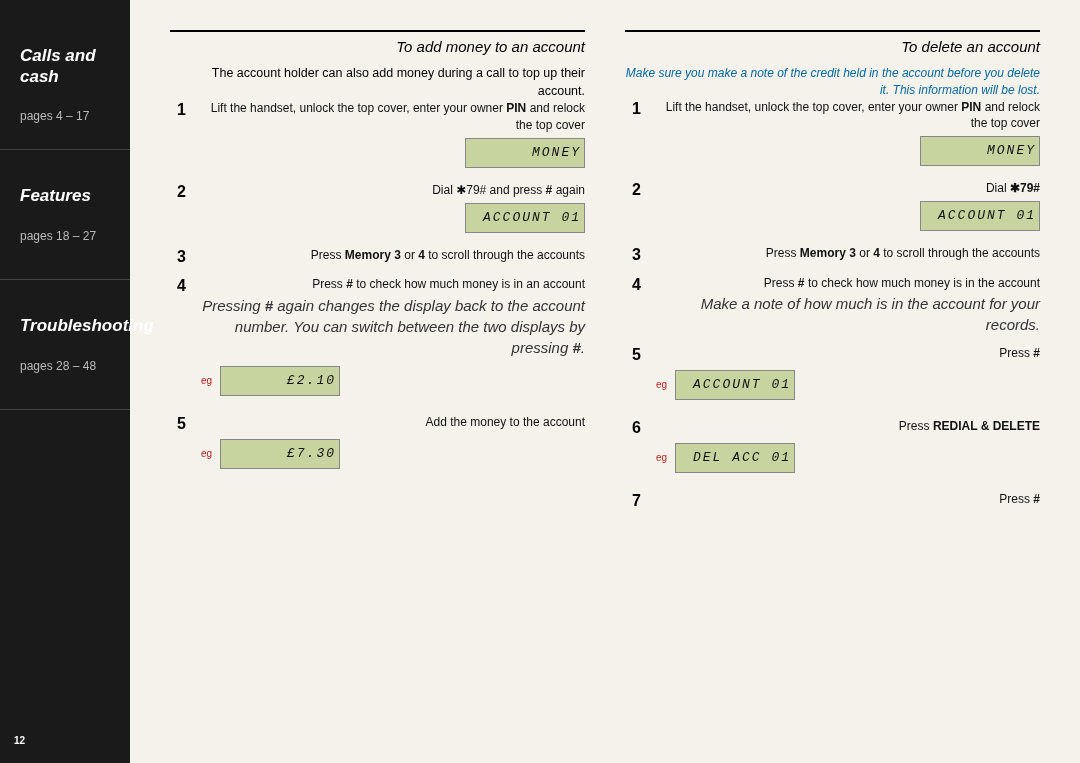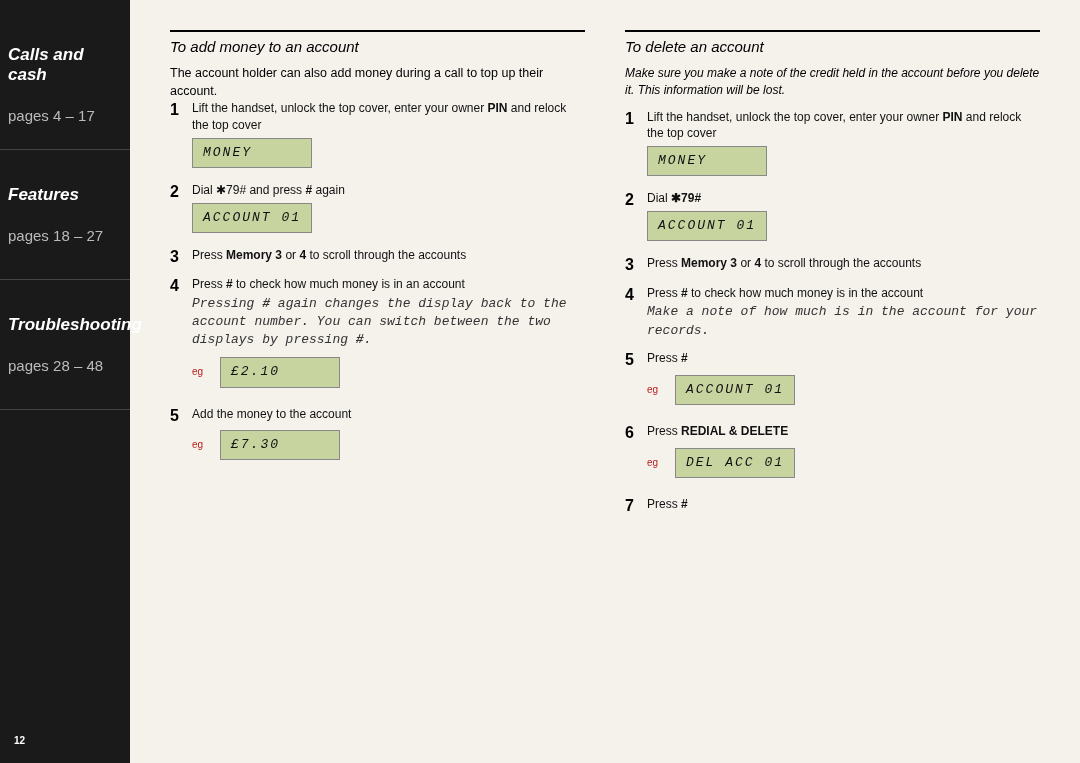--- a/index.html
+++ b/index.html
@@ -31,20 +31,21 @@
       background: #f5f2ec;
       display: flex;
       flex-direction: column;
       overflow-y: auto;
     }
 
     .two-col {
       display: flex;
       gap: 40px;
       flex: 1;
+      text-align: right;
     }
 
     .col {
       flex: 1;
     }
 
     .section-title {
       font-size: 15px;
       font-style: italic;
       font-weight: normal;
@@ -57,23 +58,22 @@
     .intro-bold {
       font-weight: normal;
       font-size: 12.5px;
       margin-bottom: 0;
       line-height: 1.4;
     }
 
     .intro-normal {
       font-size: 12px;
       font-style: italic;
-      margin-bottom: 10px;
       line-height: 1.4;
-      color: #000000;
+      color: #0369a1;
     }
 
     .step {
       display: flex;
       align-items: flex-start;
       margin-bottom: 10px;
       gap: 6px;
     }
 
     .step-num {
@@ -95,21 +95,21 @@
     }
 
     .step-content i {
       font-style: italic;
     }
 
     .lcd-box {
       display: inline-block;
       background: #c8d4a0;
       border: 1px solid #888;
-      padding: 5px 10px;
+      padding: 5px 3px;
       font-family: 'Courier New', monospace;
       font-size: 13px;
       letter-spacing: 2px;
       font-style: italic;
       color: #111;
       min-width: 120px;
       margin: 4px 0;
       text-transform: uppercase;
     }
 
@@ -120,56 +120,55 @@
       margin: 4px 0;
     }
 
     .eg-label {
       font-size: 10px;
       color: #b91c1c;
       min-width: 20px;
     }
 
     .step-sub {
-      font-size: 13px;
+      font-size: 15px;
       font-style: italic;
       color: #333;
       margin-top: 2px;
       line-height: 1.4;
-      font-family: Liberation Mono, monospace;
     }
 
     .page-num {
       font-size: 10px;
       font-weight: bold;
       margin-top: 12px;
     }
 
     
     .sidebar-item {
       display: flex;
       flex-direction: column;
       justify-content: center;
       min-height: 130px;
-      padding: 16px 8px;
+      padding: 16px 20px;
       border-bottom: 1px solid #444;
     }
 
     .sidebar-item-label {
       color: #fff;
       font-size: 17px;
       font-style: italic;
       font-weight: bold;
       line-height: 1.2;
       transform: rotate(0deg);
     }
 
     .sidebar-item-pages {
       color: #bbb;
-      font-size: 15px;
+      font-size: 12px;
       margin-top: 22px;
     }
   </style>
 </head>
 <body>
 
 <div class="sidebar">
   <div class="sidebar-item">
     <div class="sidebar-item-label">Calls and cash</div>
     <div class="sidebar-item-pages">pages 4 – 17</div>

